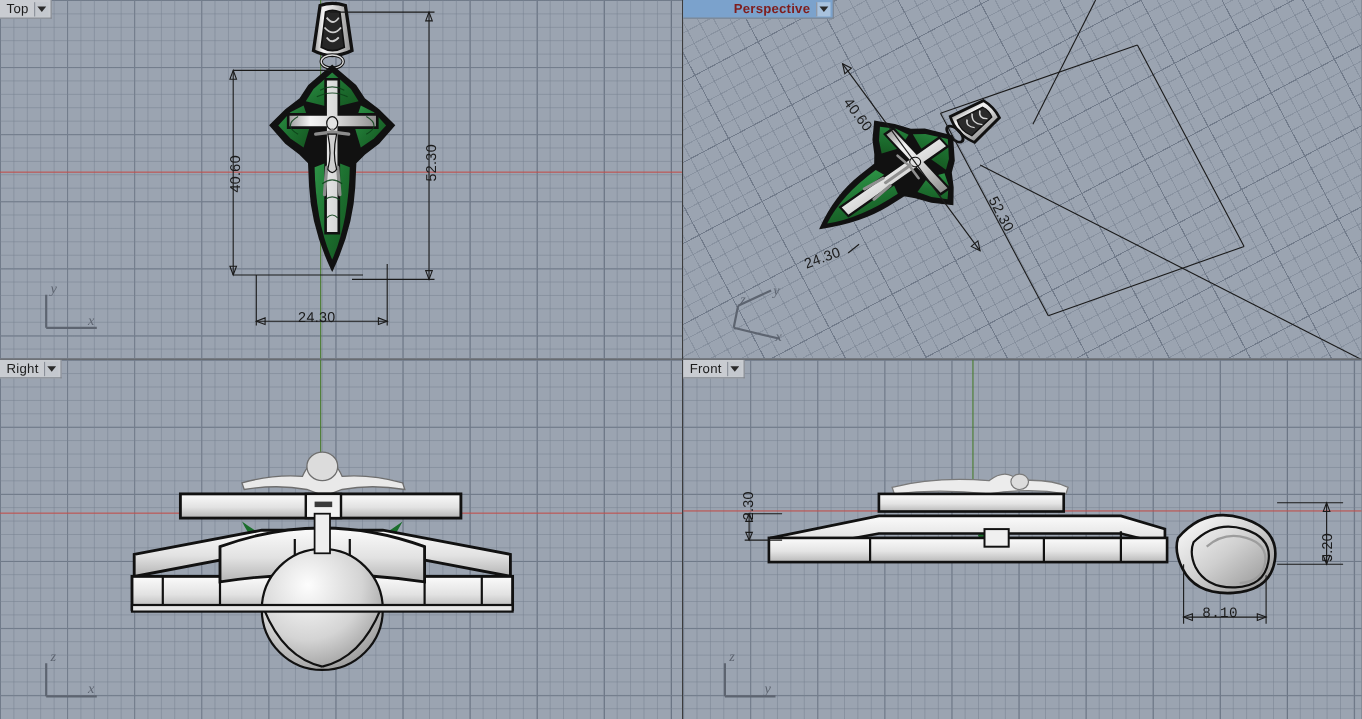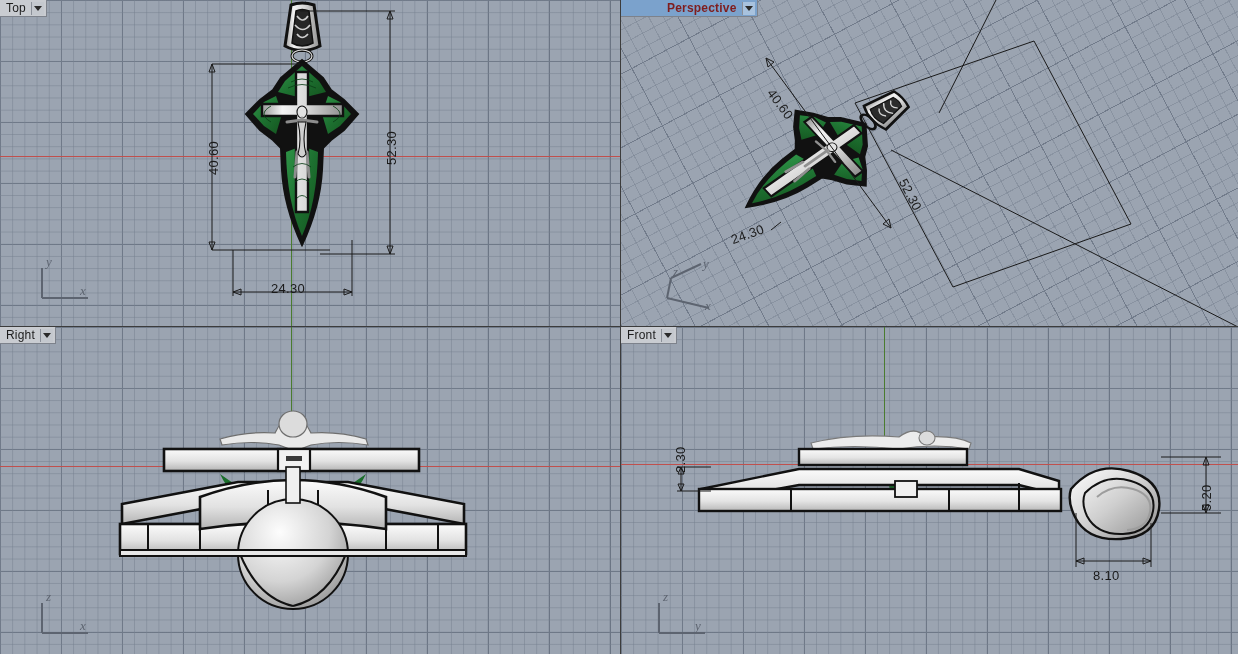--- a/index.html
+++ b/index.html
@@ -398,21 +398,21 @@
       <path d="M585 186 l-3 -8 l6 0 z" fill="#1a1a1a"></path>
 
       <line x1="455" y1="234" x2="530" y2="234"></line>
       <line x1="455" y1="186" x2="455" y2="240"></line>
       <line x1="530" y1="196" x2="530" y2="240"></line>
       <path d="M455 234 l8 -3 l0 6 z" fill="#1a1a1a"></path>
       <path d="M530 234 l-8 -3 l0 6 z" fill="#1a1a1a"></path>
     </svg>
     <div class="dim vert" style="left:52px; top:146px;">2.30</div>
     <div class="dim vert" style="left:578px; top:184px;">5.20</div>
-    <div class="dim" style="left:472px; top:241px;">8.10</div>
+    <div class="dim" style="left:472px; top:223px;font-family:Liberation Mono, monospace;">8.10</div>
 
     <div class="axis-icon" style="left:28px; top:260px;">
       <svg width="60" height="52">
         <path d="M10 46 L10 16 M10 46 L56 46" stroke="#5d6470" stroke-width="2" fill="none"></path>
         <text x="14" y="14">z</text>
         <text x="46" y="43">y</text>
       </svg>
     </div>
 
     <div class="vp-title">

